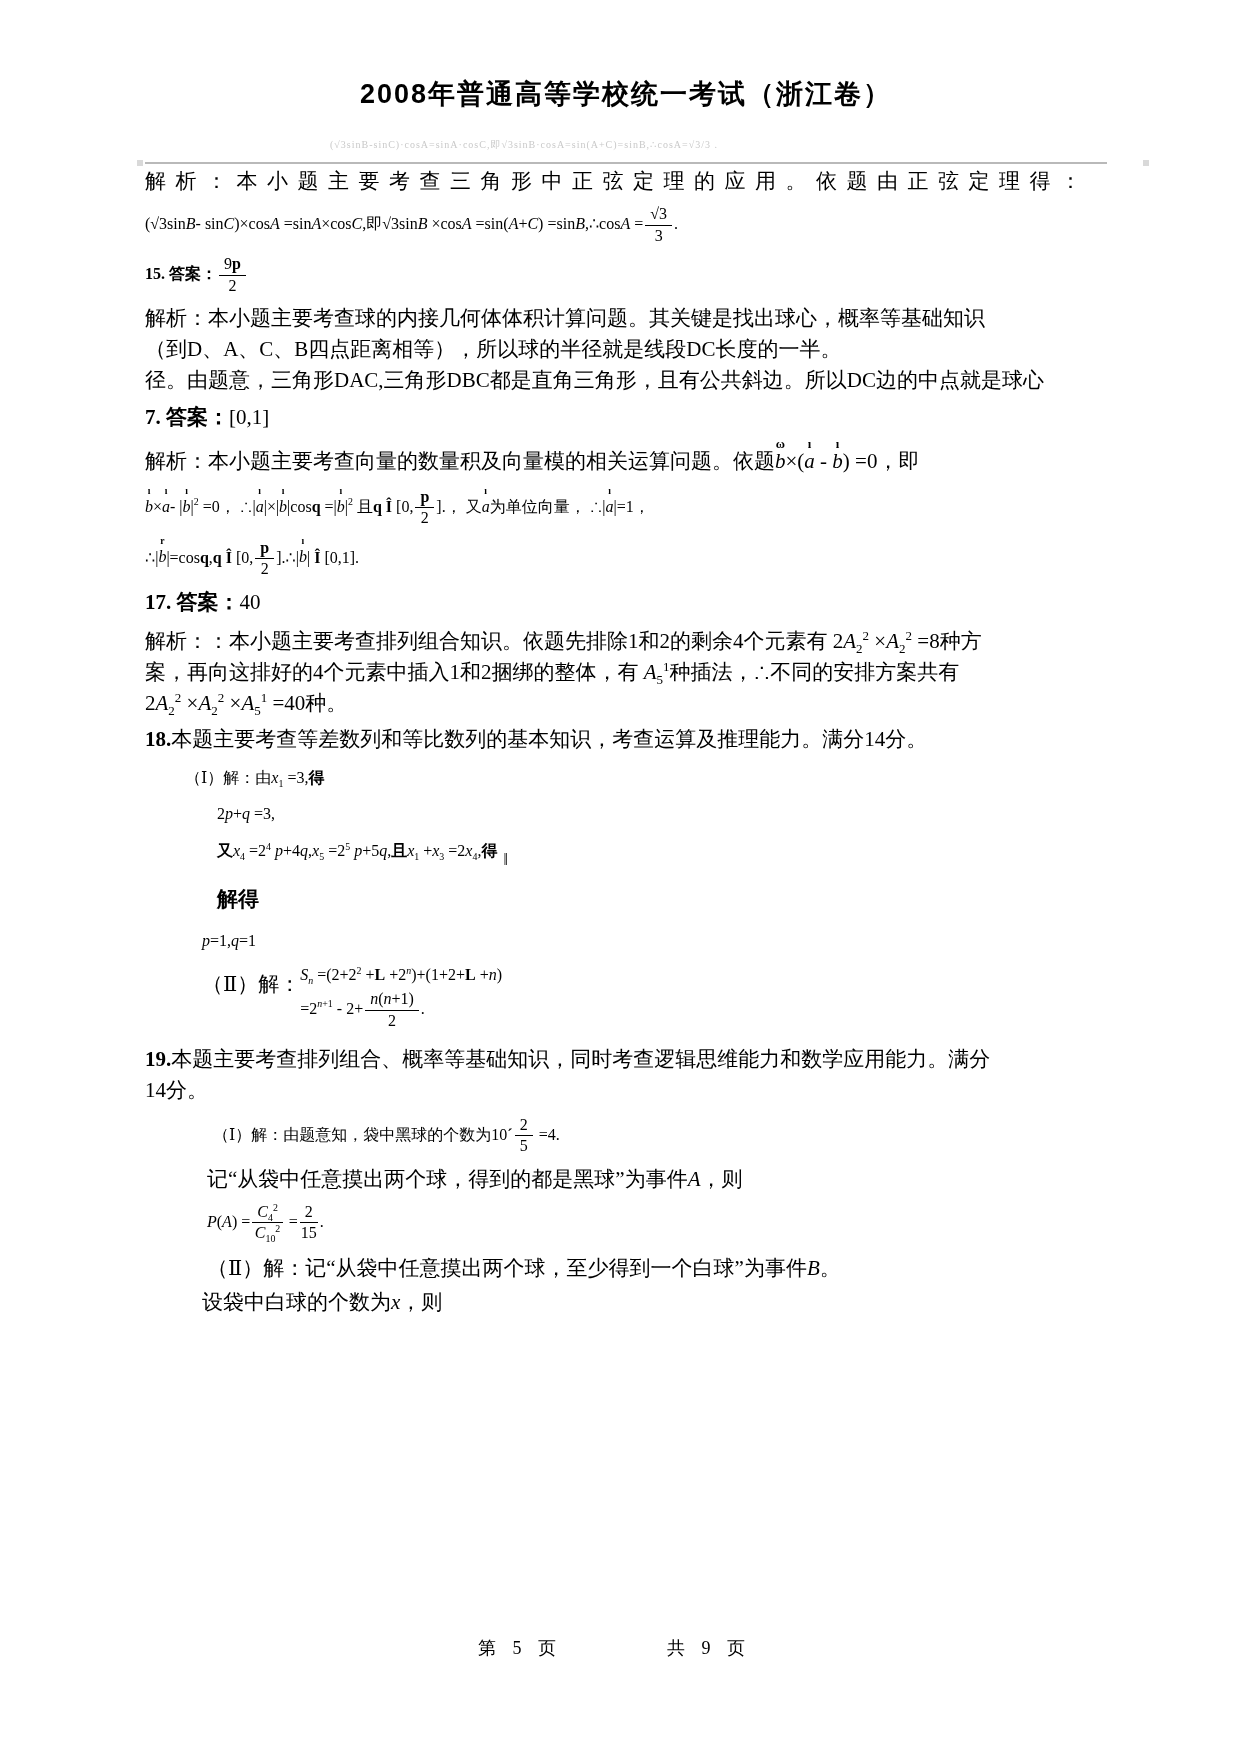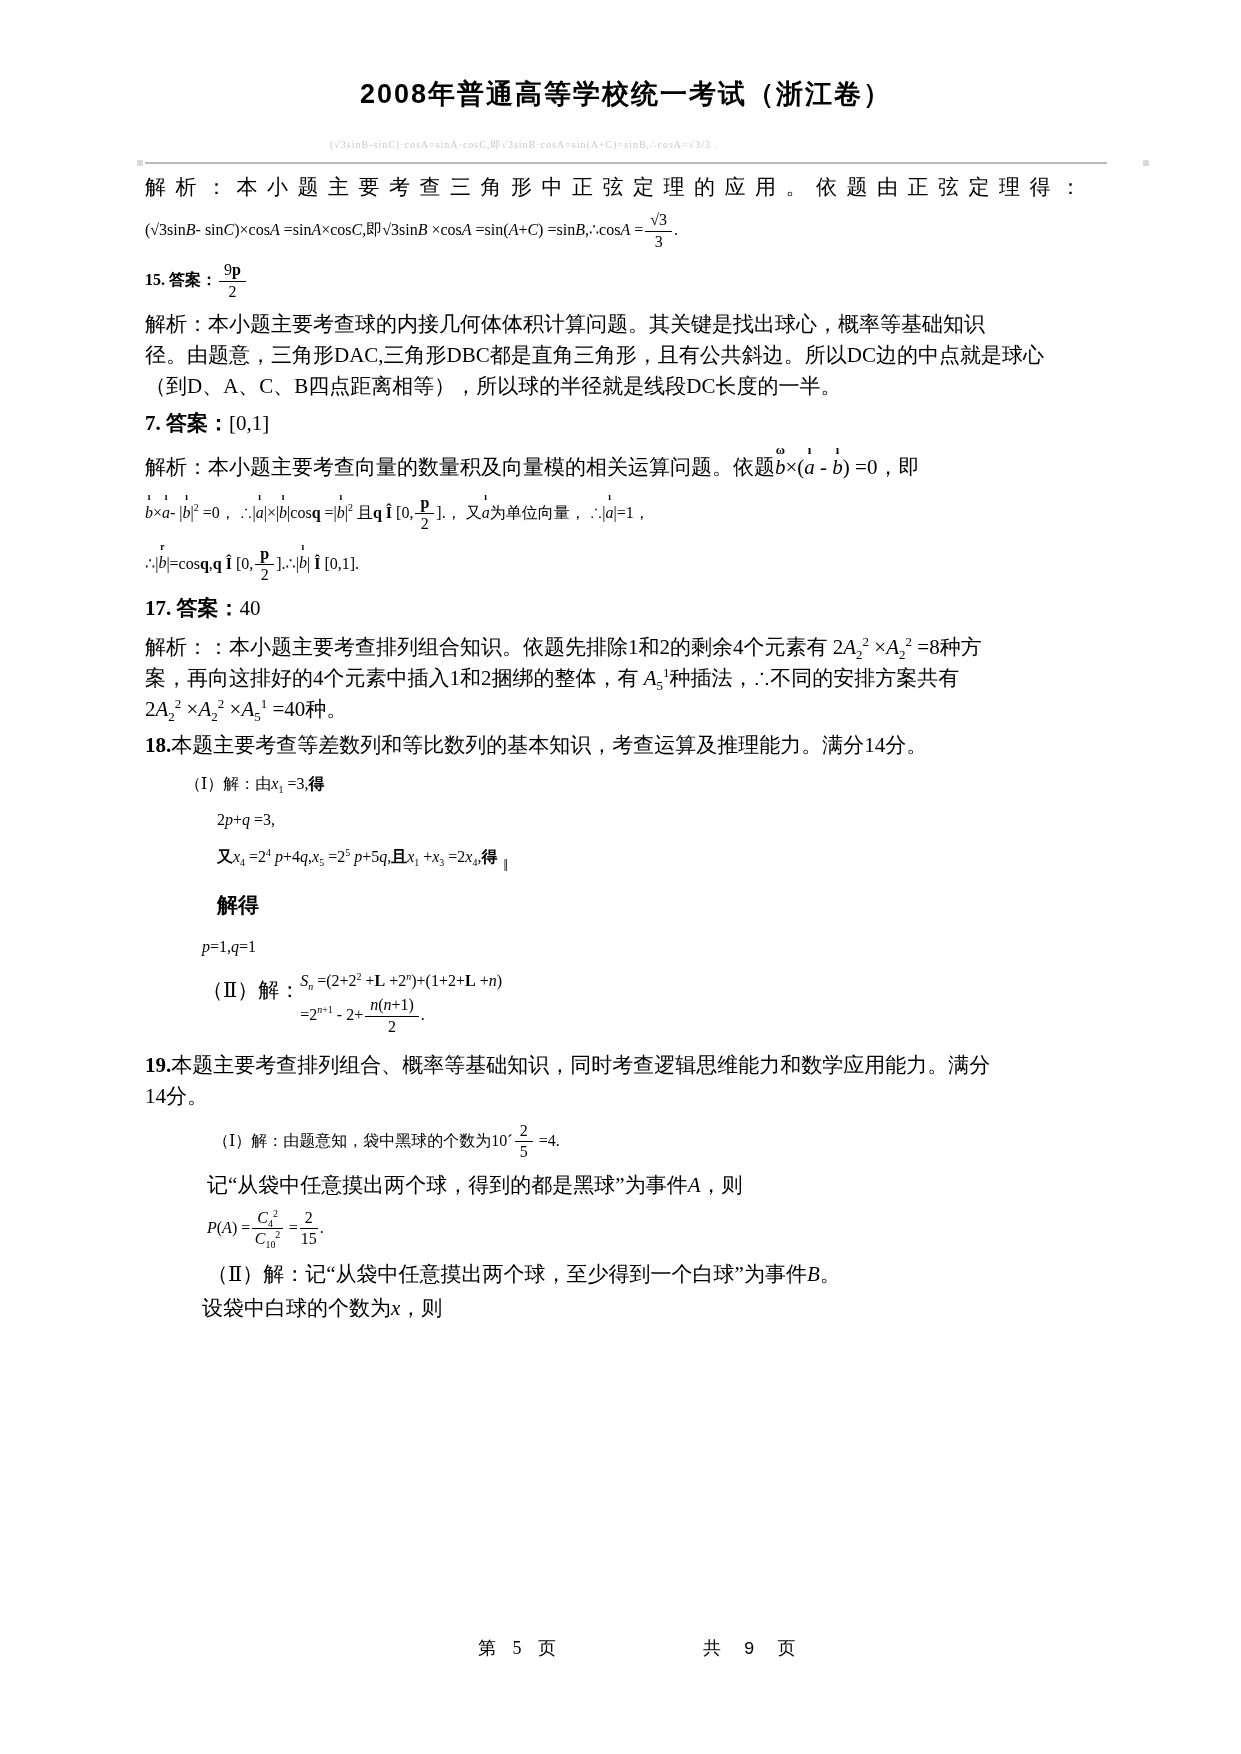--- a/index.html
+++ b/index.html
@@ -40,44 +40,44 @@
   .vmark{
     position:absolute;top:-0.62em;left:50%;transform:translateX(-50%);
     font-size:60%;line-height:1;font-weight:bold;font-style:normal;
   }
   .drop{display:inline-block;vertical-align:-0.6em;margin-left:6px;}
   .labelrow{display:flex;align-items:flex-end;}
   .labelrow .rowlabel{font-size:21px;line-height:31px;margin-bottom:30px;white-space:nowrap;}
   .labelrow .col{display:flex;flex-direction:column;}
   .footer-item{position:absolute;font-size:18px;letter-spacing:6px;}
   .footer-left{left:478px;top:1636px;}
-  .footer-right{left:703px;top:1636px;font-family:Liberation Mono, monospace;}
+  .footer-right{left:667px;top:1636px;}
 </style>
 </head>
 <body>
 
 <div class="page">
   <div class="ghost">(√3sinB-sinC)·cosA=sinA·cosC,即√3sinB·cosA=sin(A+C)=sinB,∴cosA=√3/3 .</div>
   <div class="content">
     <div class="title">2008年普通高等学校统一考试（浙江卷）</div>
     <div id="doc-lines">
         <div class="block rule" style="margin-top: 50px; margin-left: 0px;"></div>
-        <div class="block spread" style="margin-top: 6px; margin-left: 0px;">
+        <div class="block spread" style="margin-top: 0; margin-left: 0px;">
           <div class="line">解析：本小题主要考查三角形中正弦定理的应用。依题由正弦定理得：</div>
         </div>
         <div class="block eq" style="margin-top: 8px; margin-left: 0px;">
           <div class="line">(<span class="bo">√</span>3sin<span class="it">B</span>- sin<span class="it">C</span>)×cos<span class="it">A</span> =sin<span class="it">A</span>×cos<span class="it">C</span>,即<span class="bo">√</span>3sin<span class="it">B</span> ×cos<span class="it">A</span> =sin(<span class="it">A</span>+<span class="it">C</span>) =sin<span class="it">B</span>,∴cos<span class="it">A</span> =<span class="frac"><span class="fnum"><span class="bo">√</span>3</span><span class="fden">3</span></span>.</div>
         </div>
         <div class="block eq" style="margin-top: 10px; margin-left: 0px;">
           <div class="line"><span class="bo">15. 答案：</span><span class="frac"><span class="fnum">9<span class="bo">p</span></span><span class="fden">2</span></span></div>
         </div>
         <div class="block" style="margin-top: 8px; margin-left: 0px;">
           <div class="line">解析：本小题主要考查球的内接几何体体积计算问题。其关键是找出球心，概率等基础知识</div>
+          <div class="line">（到D、A、C、B四点距离相等），所以球的半径就是线段DC长度的一半。</div>
           <div class="line">径。由题意，三角形DAC,三角形DBC都是直角三角形，且有公共斜边。所以DC边的中点就是球心</div>
-          <div class="line">（到D、A、C、B四点距离相等），所以球的半径就是线段DC长度的一半。</div>
         </div>
         <div class="block" style="margin-top: 6px; margin-left: 0px;">
           <div class="line"><span class="bo">7. 答案：</span>[0,1]</div>
         </div>
         <div class="block pt" style="margin-top: 4px; margin-left: 0px;">
           <div class="line">解析：本小题主要考查向量的数量积及向量模的相关运算问题。依题<span class="vec"><span class="vmark">ω</span><span class="vbase"><span class="it">b</span></span></span>×(<span class="vec"><span class="vmark">ı</span><span class="vbase"><span class="it">a</span></span></span> - <span class="vec"><span class="vmark">ı</span><span class="vbase"><span class="it">b</span></span></span>) =0，即</div>
         </div>
         <div class="block eq pt" style="margin-top: 2px; margin-left: 0px;">
           <div class="line"><span class="vec"><span class="vmark">ı</span><span class="vbase"><span class="it">b</span></span></span>×<span class="vec"><span class="vmark">ı</span><span class="vbase"><span class="it">a</span></span></span>- |<span class="vec"><span class="vmark">ı</span><span class="vbase"><span class="it">b</span></span></span>|<sup>2</sup> =0， ∴|<span class="vec"><span class="vmark">ı</span><span class="vbase"><span class="it">a</span></span></span>|×|<span class="vec"><span class="vmark">ı</span><span class="vbase"><span class="it">b</span></span></span>|cos<span class="bo">q</span> =|<span class="vec"><span class="vmark">ı</span><span class="vbase"><span class="it">b</span></span></span>|<sup>2</sup> 且<span class="bo">q</span> <span class="bo">Î</span> [0,<span class="frac"><span class="fnum"><span class="bo">p</span></span><span class="fden">2</span></span>].， 又<span class="vec"><span class="vmark">ı</span><span class="vbase"><span class="it">a</span></span></span>为单位向量， ∴|<span class="vec"><span class="vmark">ı</span><span class="vbase"><span class="it">a</span></span></span>|=1，</div>
         </div>

